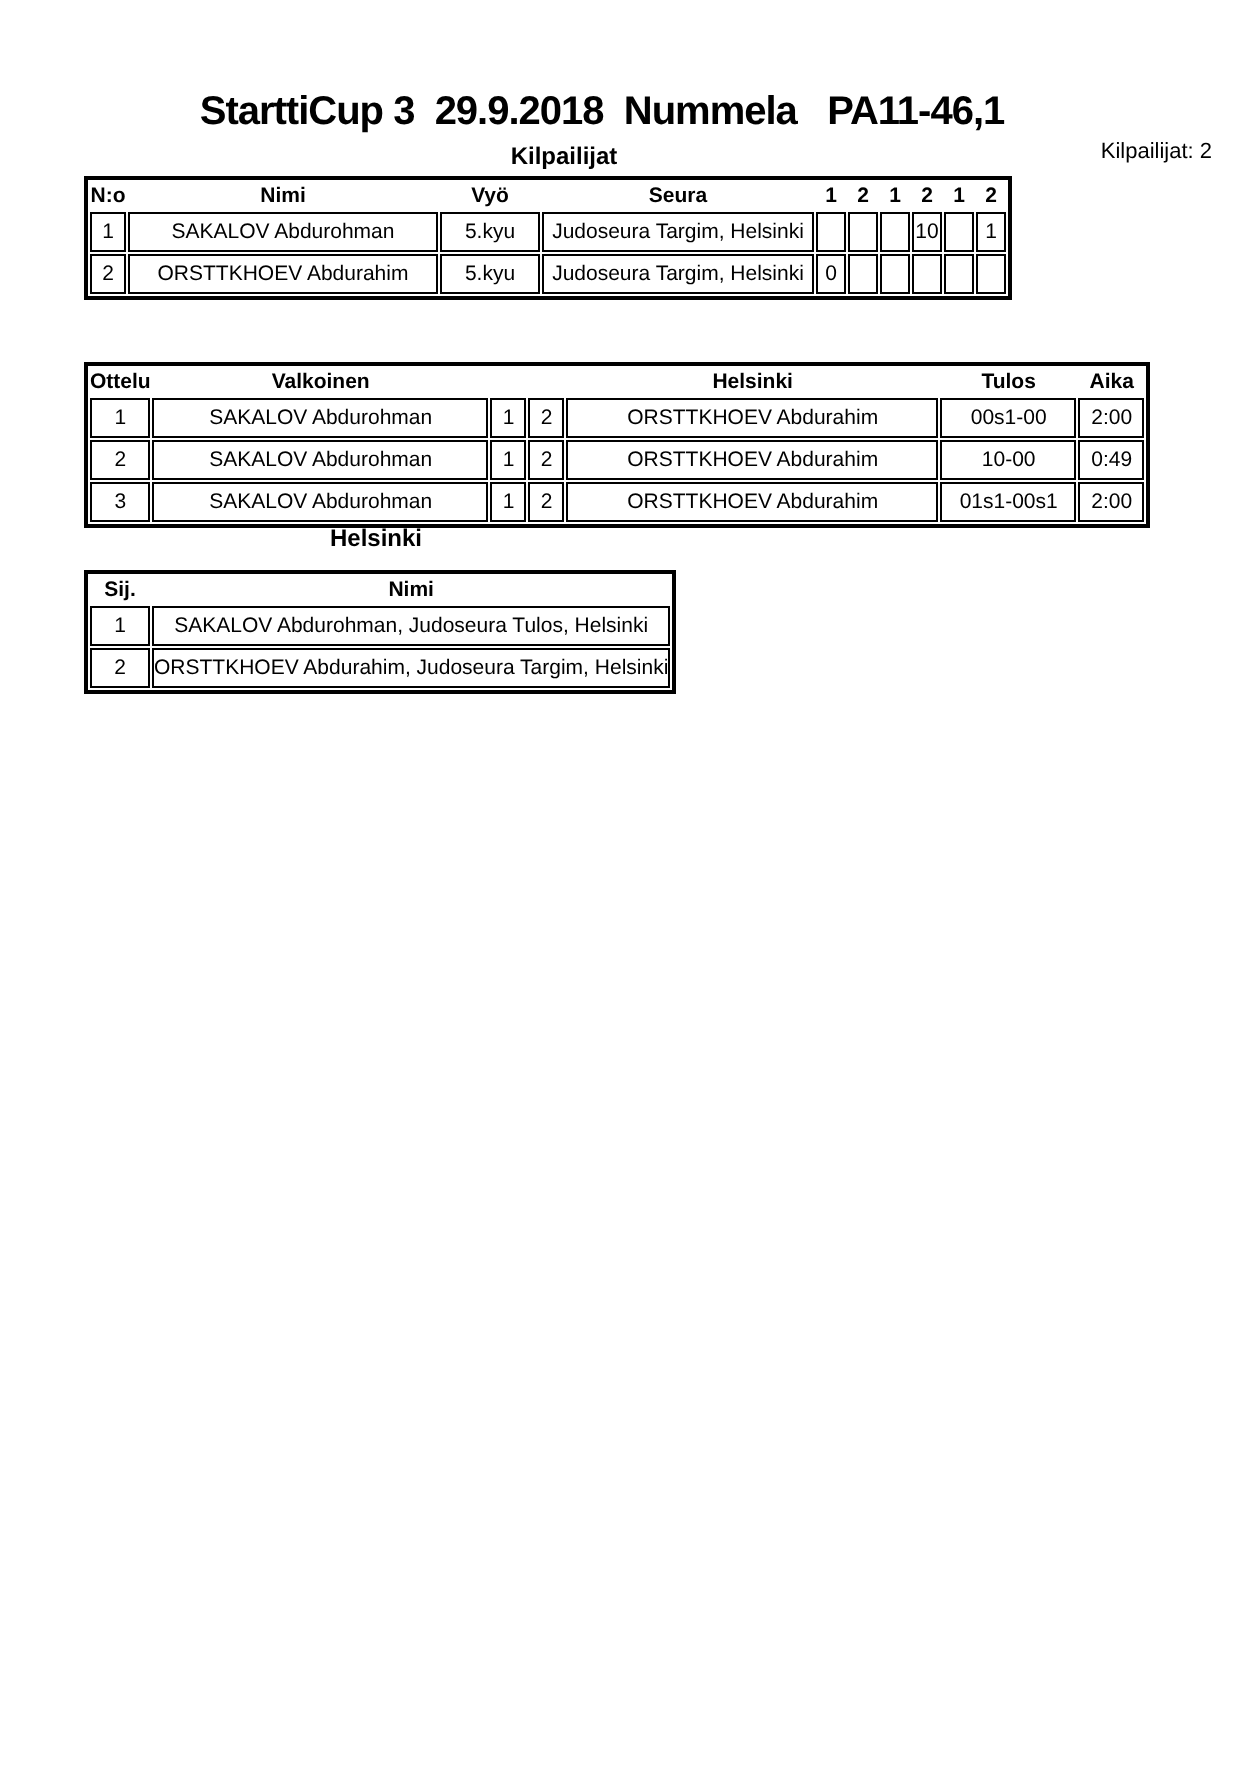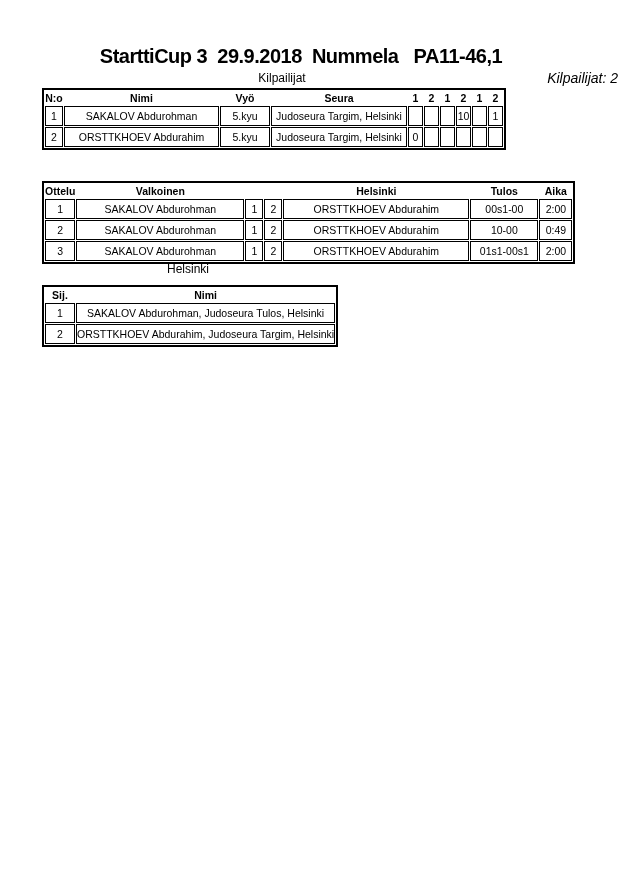--- a/index.html
+++ b/index.html
@@ -1,25 +1,25 @@
 <!DOCTYPE html>
 <html><head>
 <meta charset="utf-8">
 <style>
   html,body{margin:0;padding:0;background:#fff;}
   .page{position:relative;width:630px;height:891px;background:#ffffff;color:#000;
         font-family:"Liberation Sans", sans-serif;overflow:hidden;margin-left:12px;}
 
   .title{position:absolute;top:45px;left:0;width:578px;text-align:center;
          font-size:20px;font-weight:bold;letter-spacing:-0.5px;white-space:pre;}
-  .sec{position:absolute;font-size:12px;font-weight:normal;text-align:center;white-space:pre;}
+  .sec{position:absolute;font-size:12px;font-weight:bold;text-align:center;white-space:pre;}
   #sec-kilpailijat{top:71px;left:0;width:540px;}
   #sec-ottelut{top:159px;left:0;width:590px;}
   #sec-tulokset{top:262px;left:0;width:352px;}
-  .count{position:absolute;top:70px;right:24px;font-size:14px;font-style:italic;}
+  .count{position:absolute;top:70px;right:36px;font-size:11px;}
 
   table.t{border-collapse:separate;border-spacing:1px;border:2px solid #000;
           table-layout:fixed;}
   table.t th{border:none;font-weight:bold;font-size:10.5px;padding:0;height:14px;
              white-space:nowrap;overflow:visible;text-align:center;vertical-align:middle;}
   table.t td{border:1px solid #000;font-size:10.5px;padding:0;height:18px;
              white-space:nowrap;overflow:visible;background:#fff;
              text-align:center;vertical-align:middle;}
   .al{text-align:left;}
   td.l{text-align:left;padding-left:4px;}

